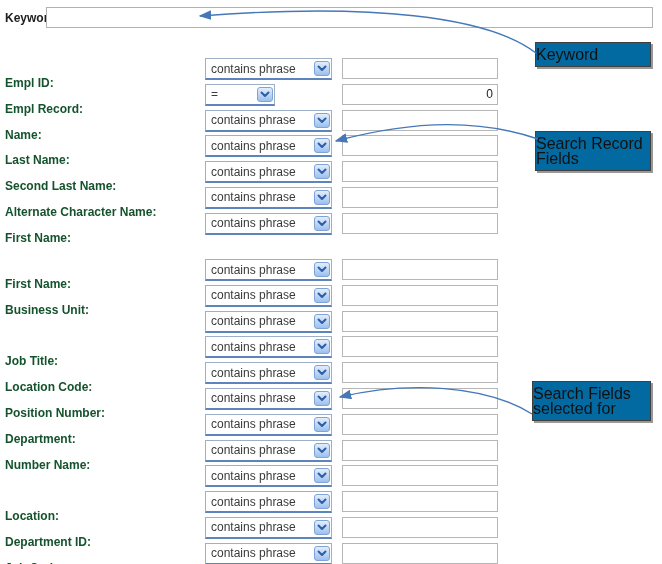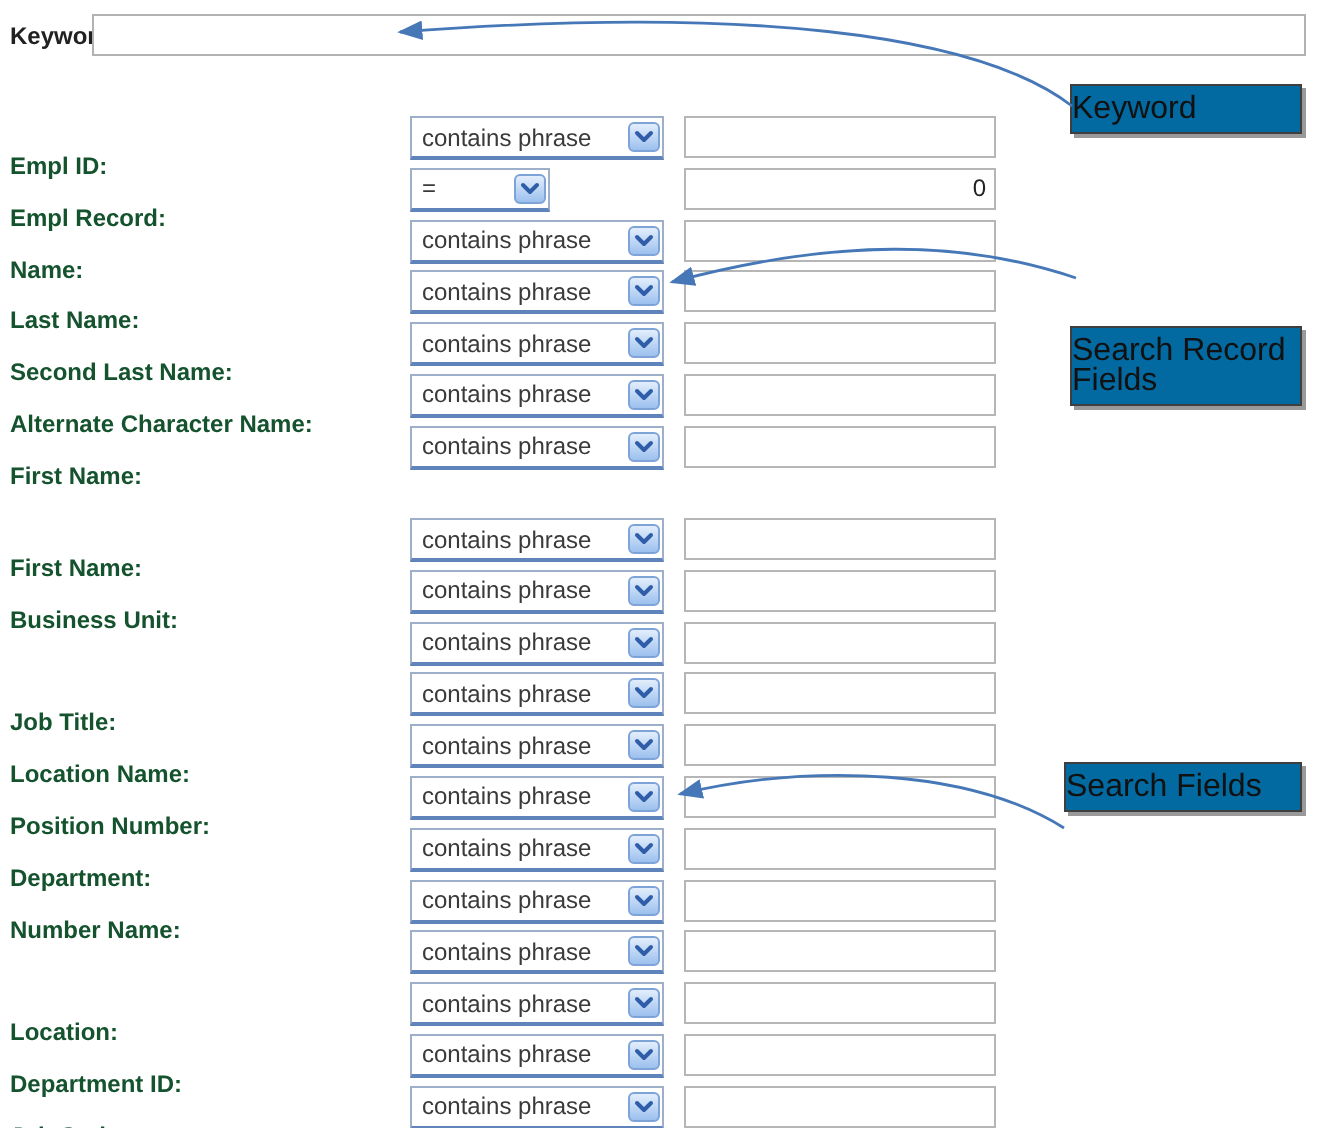--- a/index.html
+++ b/index.html
@@ -43,21 +43,21 @@
   }
   .fin.right{text-align:right;}
   
   .callout{
     position:absolute;left:535px;width:116px;background:#0369a1;
     border:1.5px solid #3f3f3f;box-shadow:2px 2px 0 #999999;
     text-align:left;font-size:16px;line-height:15px;color:#111;padding:4px 0;
     box-sizing:border-box;z-index:4;
   }
   #callout-keyword{top:42px;}
-  #callout-search-record{top:131px;margin-top:32px;}
+  #callout-search-record{top:131px;}
   #callout-advanced{top:381px;left:532px;width:119px;}
   
   .arrow-overlay{position:absolute;left:0;top:0;z-index:6;pointer-events:none;}
 </style>
 </head>
 <body>
 
 <div class="keywords-row">
   <span class="keywords-label">Keywords</span>
   <input class="keywords-input" type="text" value="" style="">
@@ -201,21 +201,21 @@
       <span class="sel-btn">
         <svg width="10" height="7" viewBox="0 0 10 7" aria-hidden="true">
           <path d="M1.5 1.5 L5 5 L8.5 1.5" fill="none" stroke="#2f5da8" stroke-width="2" stroke-linecap="round" stroke-linejoin="round"></path>
         </svg>
       </span>
     </div>
     <input class="fin" type="text" style="">
   </div>
 
   <div class="row">
-    <span class="flabel">Location Name:</span>
+    <span class="flabel">Location Code:</span>
     <div class="sel">
       <span class="sel-text">contains phrase</span>
       <span class="sel-btn">
         <svg width="10" height="7" viewBox="0 0 10 7" aria-hidden="true">
           <path d="M1.5 1.5 L5 5 L8.5 1.5" fill="none" stroke="#2f5da8" stroke-width="2" stroke-linecap="round" stroke-linejoin="round"></path>
         </svg>
       </span>
     </div>
     <input class="fin" type="text" style="">
   </div>
@@ -313,20 +313,21 @@
 
 <div class="callout" id="callout-keyword">
   <div>Keyword</div>
 </div>
 <div class="callout" id="callout-search-record">
   <div>Search Record</div>
   <div>Fields</div>
 </div>
 <div class="callout" id="callout-advanced">
   <div>Search Fields</div>
+  <div>selected for</div>
 </div>
 
 <svg class="arrow-overlay" width="662" height="564" viewBox="0 0 662 564">
   <defs>
     <marker id="ah" markerWidth="9" markerHeight="7" refX="8" refY="3.5" orient="auto">
       <path d="M0,0 L9,3.5 L0,7 z" fill="#4678b8"></path>
     </marker>
   </defs>
   <path d="M 536 53 C 488 16, 370 3, 200 16" fill="none" stroke="#4678b8" stroke-width="1.4" marker-end="url(#ah)"></path>
   <path d="M 538 139 C 482 120, 418 119, 336 141" fill="none" stroke="#4678b8" stroke-width="1.4" marker-end="url(#ah)"></path>

